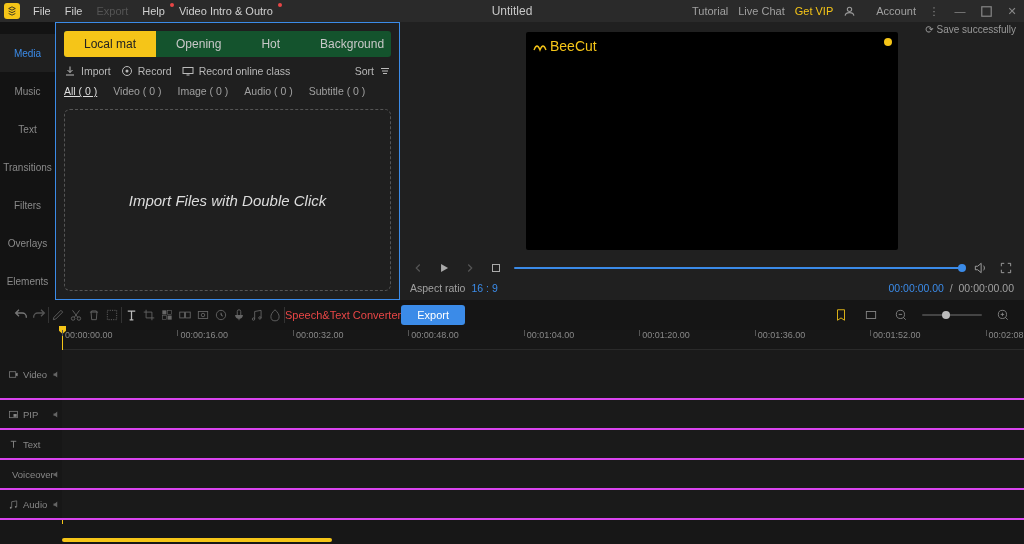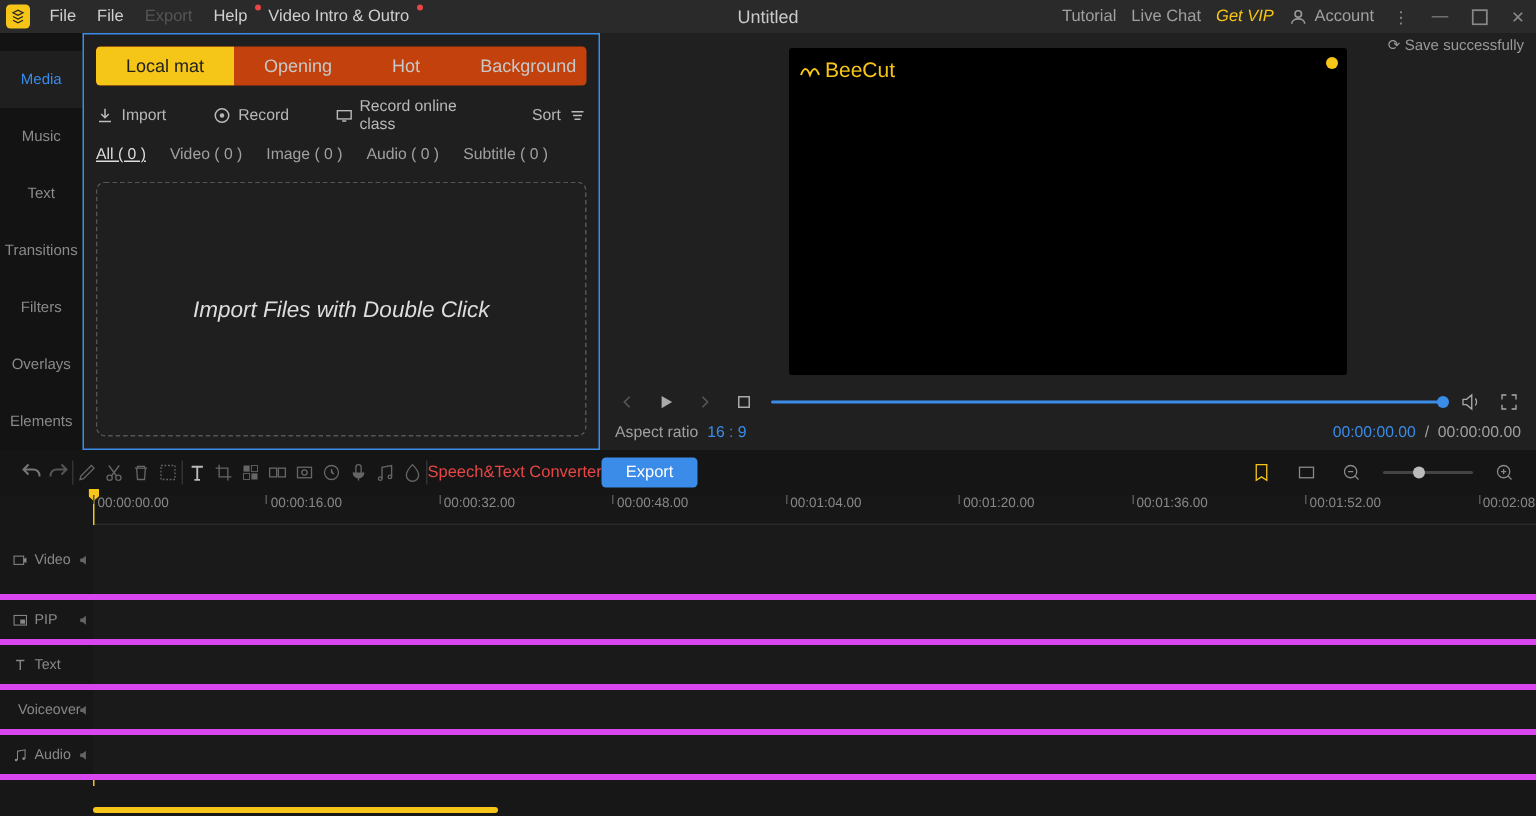--- a/index.html
+++ b/index.html
@@ -7,33 +7,33 @@
   
   .topbar { height:22px; background:#2a2a2a; display:flex; align-items:center; padding:0 4px; position:relative;}
   .logo { width:16px;height:16px;background:#f5c518;border-radius:3px;display:flex;align-items:center;justify-content:center;margin-right:6px;}
   .logo svg{width:10px;height:10px;}
   .menu-item { padding:0 7px; font-size:11px; color:#d0d0d0; cursor:pointer; position:relative;}
   .menu-item.disabled{color:#555;}
   .red-dot{position:absolute;top:-2px;right:-2px;width:4px;height:4px;border-radius:50%;background:#e84646;}
   .title { position:absolute; left:50%; transform:translateX(-50%); font-size:12px;color:#c8c8c8;}
   .top-right{margin-left:auto;display:flex;align-items:center;gap:10px;}
   .tr-link{font-size:11px;color:#a0a0a0;cursor:pointer;text-align:right;}
-  .tr-link.vip{color:#f5c518;font-style:italic;}
+  .tr-link.vip{color:#f5c518;}
   .tr-icon{width:16px;height:16px;display:flex;align-items:center;justify-content:center;cursor:pointer;color:#888;}
-  .account{display:flex;align-items:center;gap:4px;color:#a0a0a0;}
+  .account{display:flex;align-items:center;gap:20px;color:#a0a0a0;}
   
   .main { display:flex; height:278px;}
   .sidebar { width:55px; background:#131313; display:flex; flex-direction:column; padding-top:12px;}
   .sidebar-item{height:40px;display:flex;align-items:center;justify-content:center;font-size:10px;color:#8a8a8a;cursor:pointer;}
   .sidebar-item.sel{background:#1f1f1f;color:#3b8be8;}
   .media-panel { width:345px; background:#1f1f1f; border:1px solid #3b8be8; display:flex;flex-direction:column; padding:8px;}
-  .tabs{display:flex;background:#c2410c;border-radius:3px;overflow:hidden;text-align:right;}
+  .tabs{display:flex;background:#14532d;border-radius:3px;overflow:hidden;text-align:right;}
   .tab{flex:0 0 auto;padding:6px 20px;font-size:12px;color:#c8c8c8;cursor:pointer;}
   .tab.sel{background:#f5c518;color:#222;}
-  .import-row{display:flex;align-items:center;gap:31px;margin-top:8px;color:#b8b8b8;font-size:10.5px;}
+  .import-row{display:flex;align-items:center;gap:10px;margin-top:8px;color:#b8b8b8;font-size:10.5px;}
   .import-row .grp{display:flex;align-items:center;gap:5px;cursor:pointer;}
   .import-row .sort{margin-left:auto;}
   .filter-row{display:flex;gap:16px;margin-top:8px;font-size:10.5px;color:#a0a0a0;}
   .filter-row .f{cursor:pointer;}
   .filter-row .f.sel{text-decoration:underline;color:#ddd;}
   .dropzone{flex:1;margin-top:12px;border:1px dashed #555;border-radius:6px;display:flex;align-items:center;justify-content:center;font-size:15px;font-style:italic;color:#ddd;}
   
   .preview{flex:1;background:#202020;display:flex;flex-direction:column;padding:8px 10px 6px;}
   .save-msg{position:absolute;right:8px;top:24px;font-size:10px;color:#999;display:flex;gap:3px;align-items:center;}
   .video-box{flex:1;background:#000;position:relative;margin:2px auto 0;width:372px;border-radius:2px;}
@@ -59,21 +59,21 @@
   .t-right{margin-left:auto;display:flex;align-items:center;gap:12px;}
   .zoom-slider{width:60px;height:2px;background:#444;border-radius:1px;position:relative;}
   .zoom-knob{position:absolute;left:20px;top:-3px;width:8px;height:8px;background:#bbb;border-radius:50%;}
   
   .timeline{height:214px;background:#171717;display:flex;flex-direction:column;}
   .ruler{height:20px;position:relative;border-bottom:1px solid #2a2a2a;margin-left:62px;}
   .tick{position:absolute;top:0;font-size:9px;color:#888;border-left:1px solid #555;height:6px;padding-left:2px;}
   .playhead{position:absolute;left:0;top:0;width:1px;height:194px;background:#f5c518;}
   .playhead::before{content:"";position:absolute;top:-4px;left:-3px;width:7px;height:8px;background:#f5c518;clip-path:polygon(0 0,100% 0,100% 60%,50% 100%,0 60%);}
   .tracks{flex:1;overflow:hidden;position:relative;}
-  .track{display:flex;height:30px;border-bottom:4px solid #d946ef;}
+  .track{display:flex;height:30px;border-bottom:2px solid #d946ef;}
   .track.tall{height:50px;}
   .track-head{width:50px;display:flex;align-items:center;gap:4px;padding-left:8px;font-size:9.5px;color:#888;}
   .track-head svg{width:11px;height:11px;}
   .mute-col{width:12px;display:flex;align-items:center;justify-content:center;cursor:pointer;}
   .track-body{flex:1;background:#1a1a1a;}
   .hbar{height:8px;display:flex;align-items:center;padding-left:62px;}
   .hbar-track{width:270px;height:4px;background:#f5c518;border-radius:2px;}
   svg{fill:currentColor;}
 </style>
 </head>

